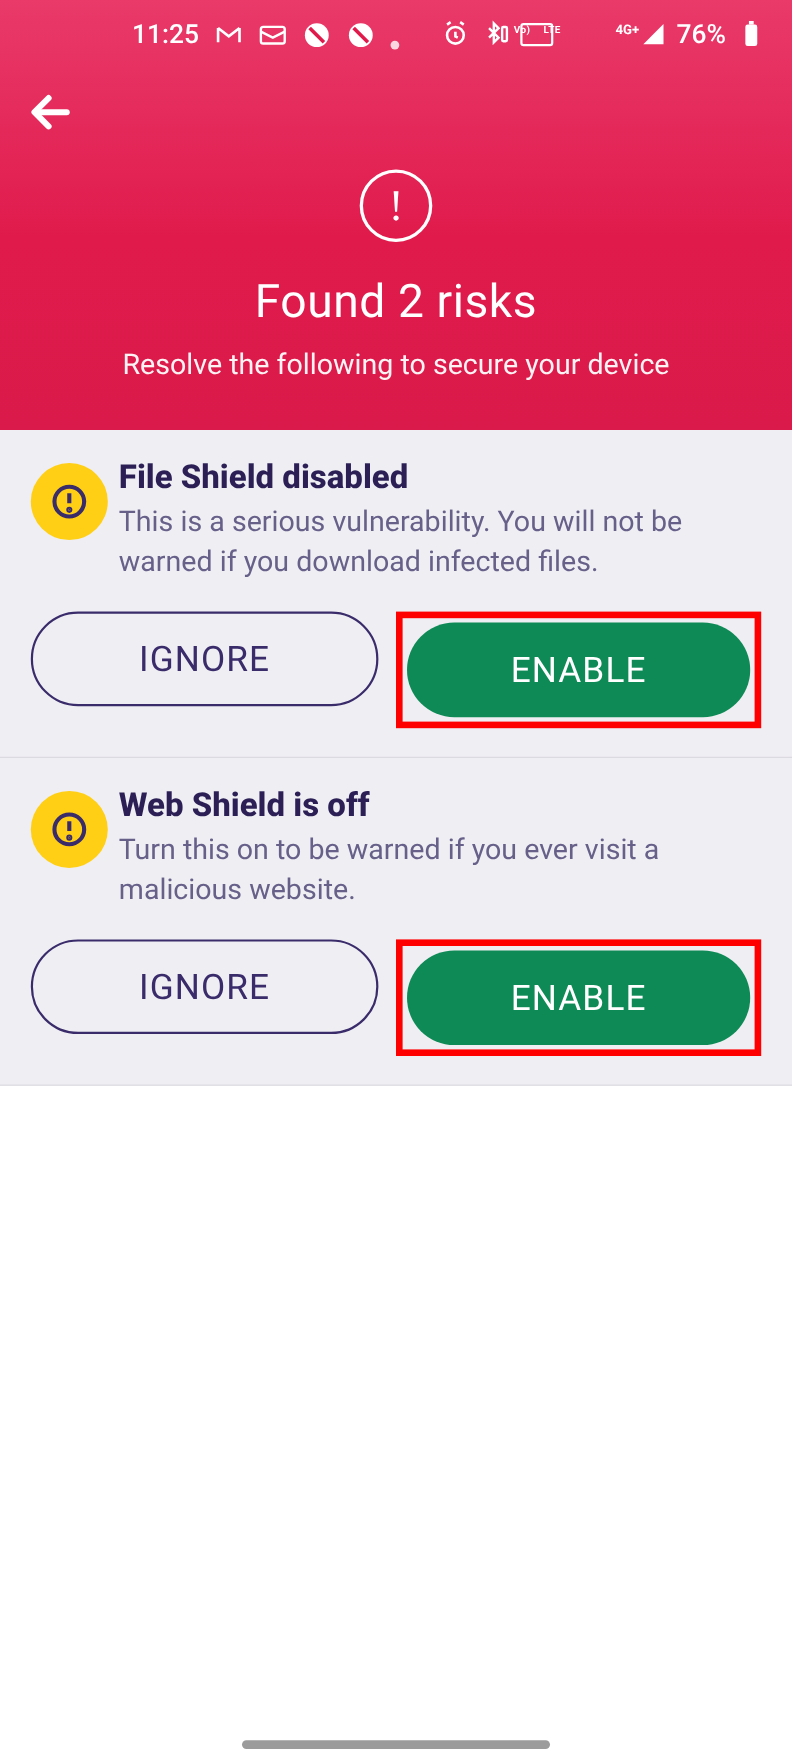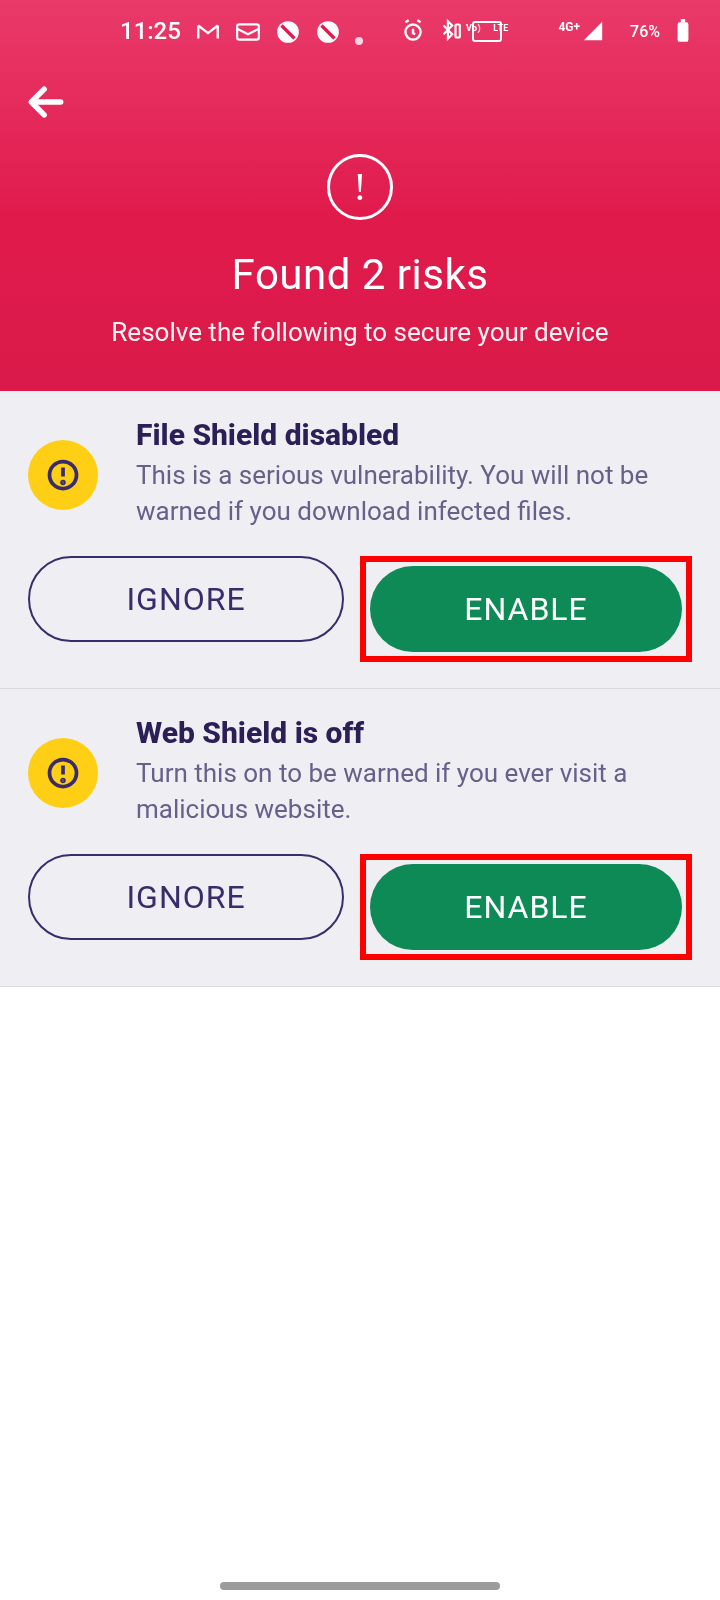--- a/index.html
+++ b/index.html
@@ -50,21 +50,21 @@
   }
   .hero h1 { font-size: 42px; font-weight: 400; letter-spacing: 0.5px; margin-bottom: 18px; }
   .hero p  { font-size: 26px; font-weight: 400; opacity: 0.95; }
 
   
   .risks { background: #efeef3; }
   .card {
     padding: 26px 28px 0 28px;
     border-bottom: 1px solid #d9d8df;
   }
-  .card-top { display: flex; gap: 38px; align-items: center; }
+  .card-top { display: flex; gap: 10px; }
   .card-ico {
     width: 70px; height: 70px; border-radius: 50%; background: #ffcf16;
     flex: 0 0 70px; display: flex; align-items: center; justify-content: center;
     margin-top: 4px;
   }
   .card-ico svg { width: 36px; height: 36px; stroke: #3a2c6b; }
   .card-body h2 { font-size: 30px; font-weight: 800; color: #2b1f55; margin-bottom: 6px; }
   .card-body p  { font-size: 26px; color: #67618a; line-height: 1.38; }
 
   .card-actions {
@@ -156,21 +156,21 @@
       <span class="sb-lte">
         <span>Vo)</span>
           <span>LTE</span>
       </span>
       <span class="sb-signal">
         <span>4G+</span>
         <svg width="22" height="22" viewBox="0 0 24 24" fill="#fff">
             <path d="M2 22L22 2v20z"></path>
           </svg>
       </span>
-      <span style="font-size:16px;margin-left:16px;">76%</span>
+      <span style="font-size:24px;">76%</span>
       <span class="sb-ico">
         <svg viewBox="0 0 24 24" fill="#fff">
             <rect x="7" y="4" width="10" height="18" rx="2"></rect>
             <rect x="10" y="1" width="4" height="3"></rect>
           </svg>
       </span>
     </div>
   </div>
 
   <div class="nav">

